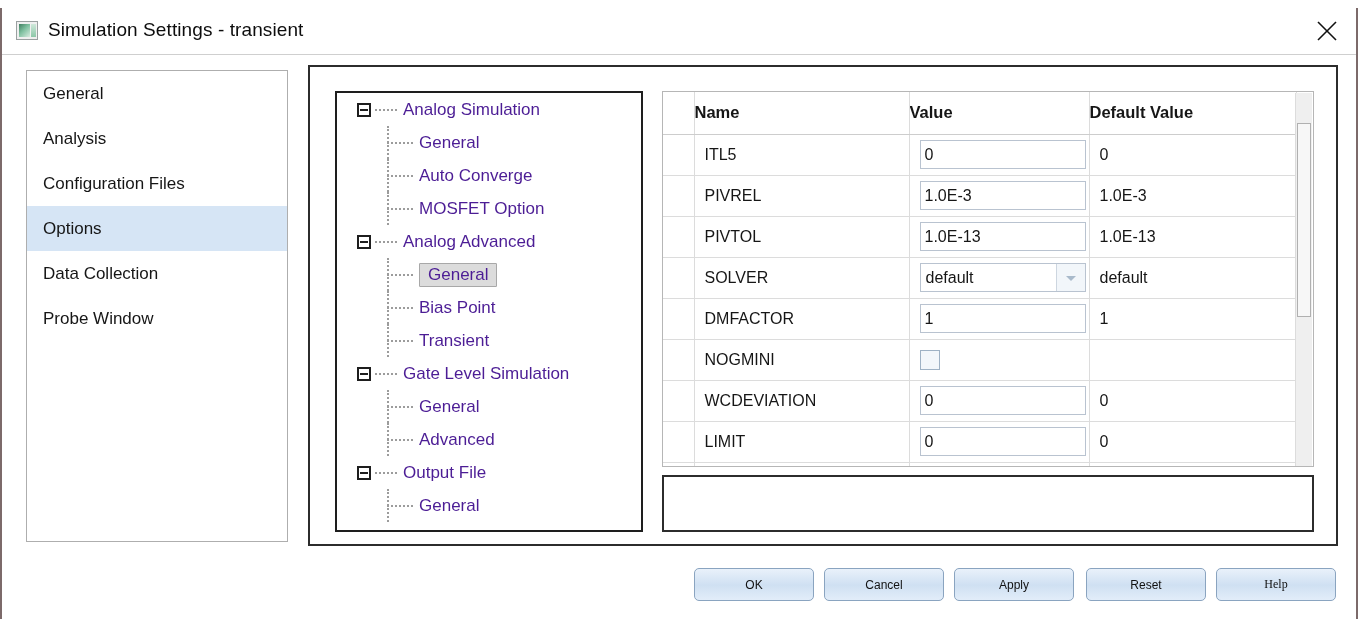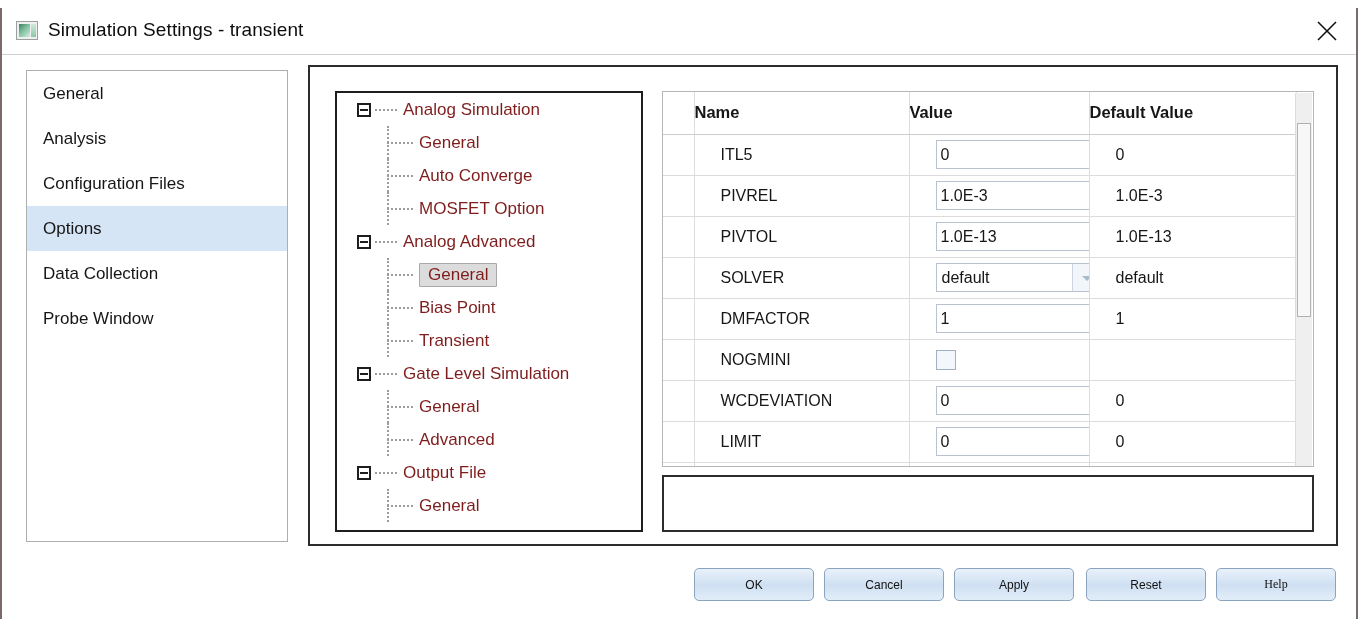--- a/index.html
+++ b/index.html
@@ -115,21 +115,21 @@
     border: 2px solid #1e1e1e;
     box-sizing: border-box;
     background: #ffffff;
     overflow: hidden;
   }
   .tree-row {
     position: relative;
     height: 33px;
     line-height: 33px;
     font-size: 17px;
-    color: #7f1d1d;
+    color: #4c1d95;
     white-space: nowrap;
     cursor: pointer;
   }
   .tree-row.root { padding-left: 66px; }
   .tree-row.child { padding-left: 82px; }
   .tree-row .label-sel {
     background: #dcdcdc;
     border: 1px solid #a8a8a8;
     padding: 1px 8px 2px 8px;
     border-radius: 1px;
@@ -183,21 +183,21 @@
   }
   table#opt-table col.c0 { width: 31px; }
   table#opt-table col.c1 { width: 215px; }
   table#opt-table col.c2 { width: 180px; }
   table#opt-table col.c3 { width: 207px; }
   table#opt-table th, table#opt-table td {
     border: 1px solid #dcdcdc;
     border-top: none;
     border-left: none;
     height: 41px;
-    padding: 0 0 0 26px;
+    padding: 0 0 0 10px;
     font-size: 16px;
     color: #161616;
     text-align: left;
     vertical-align: middle;
     box-sizing: border-box;
     overflow: hidden;
     white-space: nowrap;
   }
   table#opt-table th {
     text-align: left;

